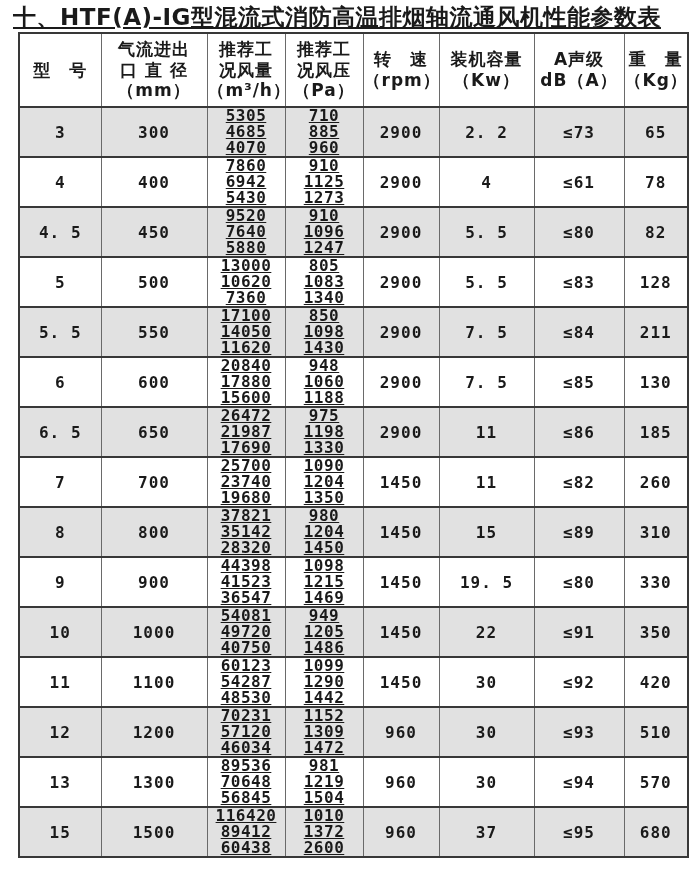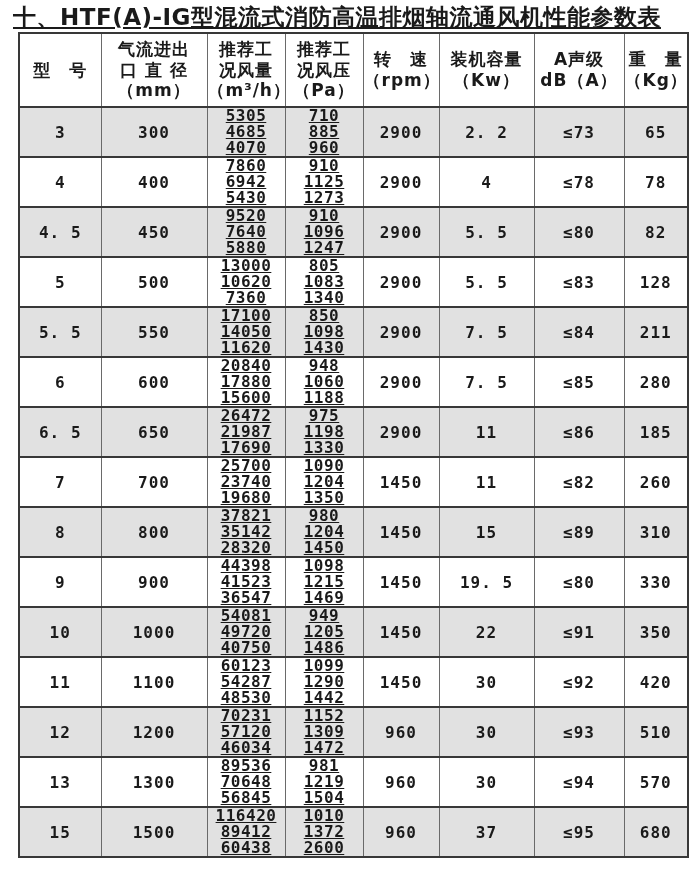--- a/index.html
+++ b/index.html
@@ -125,21 +125,21 @@
     <td>4</td>
     <td>400</td>
     <td class="multi">7860
 6942
 5430</td>
     <td class="multi">910
 1125
 1273</td>
     <td>2900</td>
     <td>4</td>
-    <td>≤78</td>
+    <td>≤61</td>
     <td>78</td>
   </tr>
       <tr class="shaded">
     <td>4. 5</td>
     <td>450</td>
     <td class="multi">9520
 7640
 5880</td>
     <td class="multi">910
 1096
@@ -182,21 +182,21 @@
     <td>600</td>
     <td class="multi">20840
 17880
 15600</td>
     <td class="multi">948
 1060
 1188</td>
     <td>2900</td>
     <td>7. 5</td>
     <td>≤85</td>
-    <td>280</td>
+    <td>130</td>
   </tr>
       <tr class="shaded">
     <td>6. 5</td>
     <td>650</td>
     <td class="multi">26472
 21987
 17690</td>
     <td class="multi">975
 1198
 1330</td>

